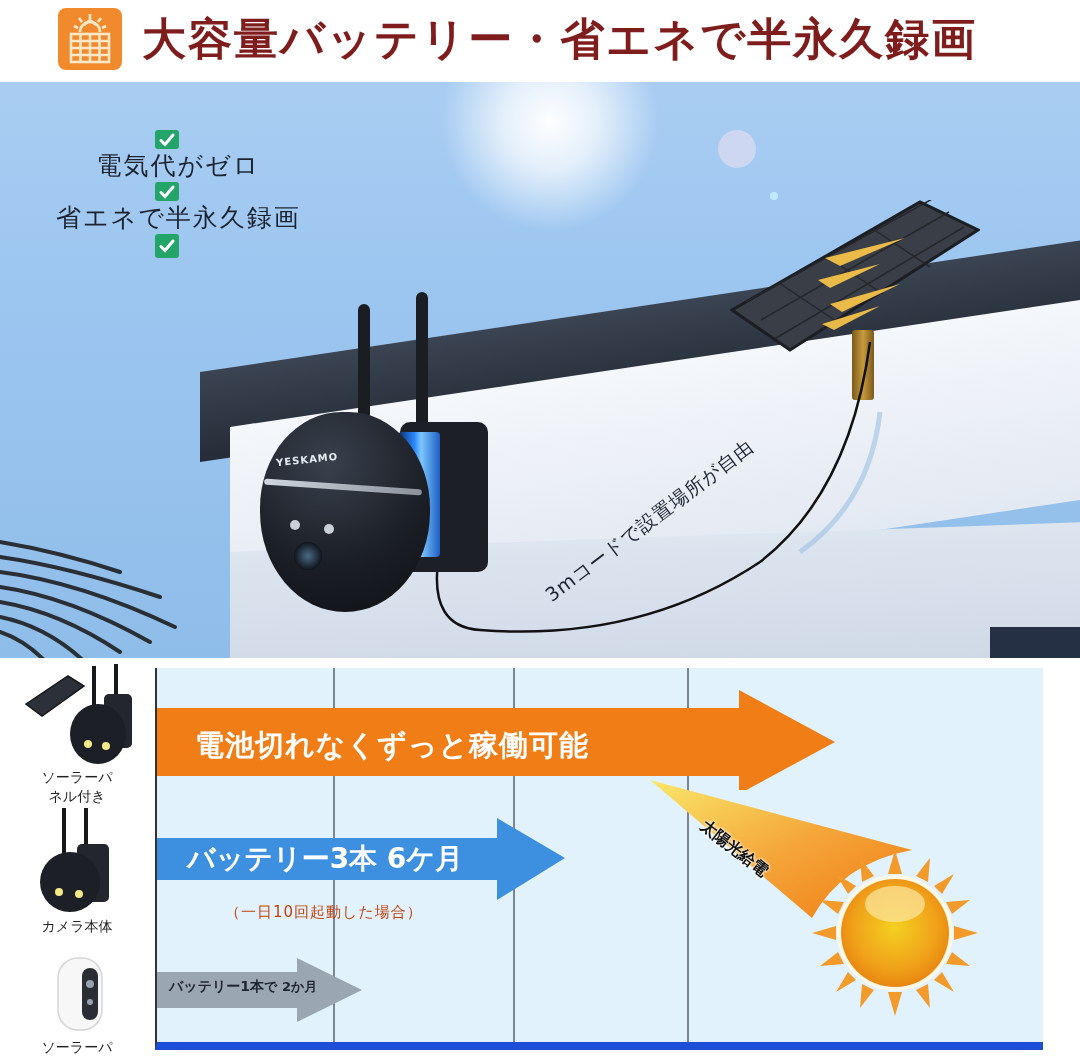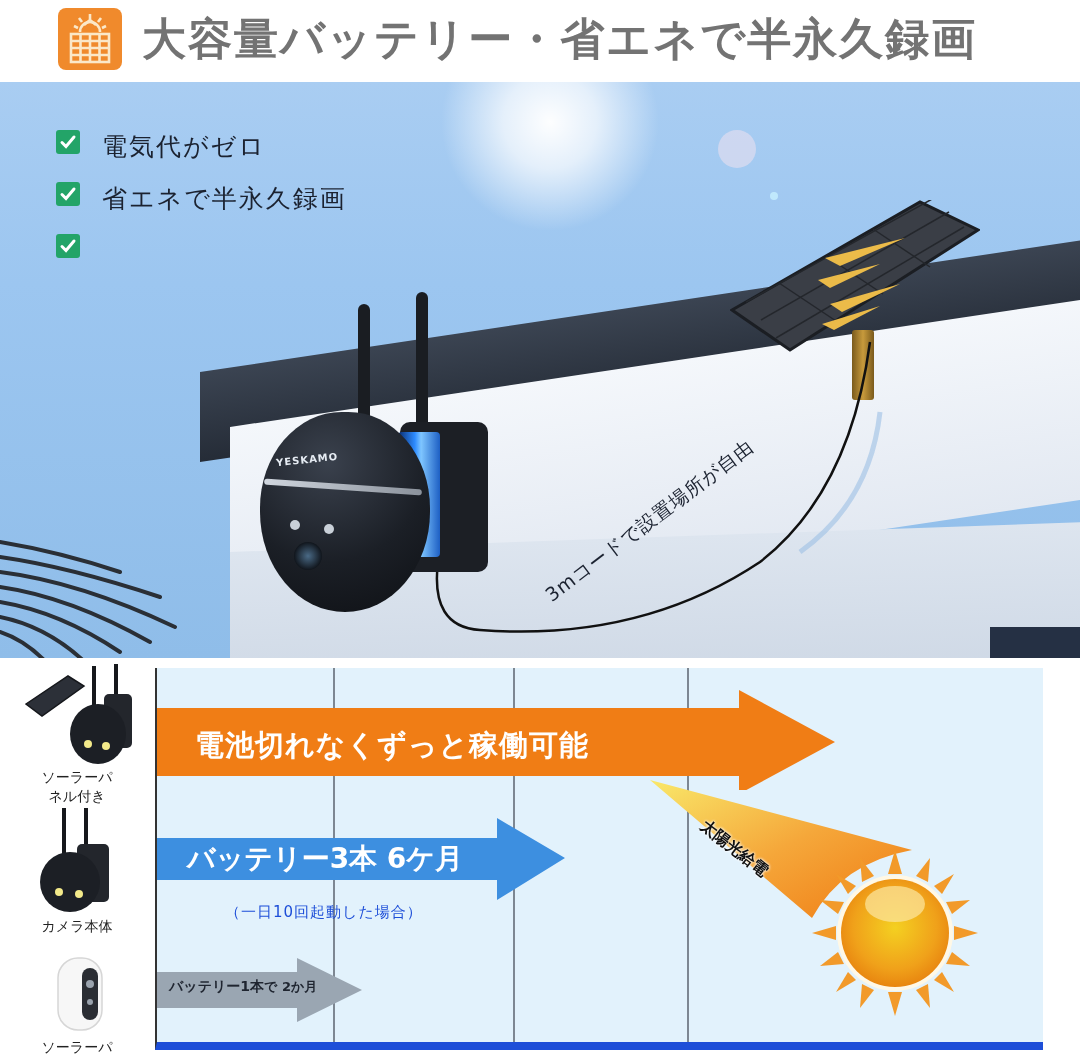--- a/index.html
+++ b/index.html
@@ -3,32 +3,32 @@
 <meta charset="utf-8">
 <style>
   * { box-sizing: border-box; margin: 0; padding: 0; }
   html, body { width: 1080px; height: 1056px; background: #ffffff; overflow: hidden; }
   body { font-family: "DejaVu Sans", "Liberation Sans", sans-serif; position: relative; }
 
   
   .header { position: absolute; left: 0; top: 0; width: 1080px; height: 82px; background: #ffffff; }
   .title-icon { position: absolute; left: 58px; top: 8px; width: 64px; height: 62px; background: #f08a2c; border-radius: 8px; }
   .title-icon svg { width: 64px; height: 62px; display: block; }
-  .title-text { position: absolute; left: 142px; top: 8px; font-size: 44px; font-weight: bold; color: #737373; letter-spacing: 2px; line-height: 62px; white-space: nowrap; }
+  .title-text { position: absolute; left: 142px; top: 8px; font-size: 44px; font-weight: bold; color: #7f1d1d; letter-spacing: 2px; line-height: 62px; white-space: nowrap; }
 
   
   .hero { position: absolute; left: 0; top: 82px; width: 1080px; height: 576px; overflow: hidden;
           background: linear-gradient(180deg, #a9cdf2 0%, #9cc6f0 35%, #8fbde9 100%); }
   .sun-glow { position: absolute; left: 440px; top: -70px; width: 220px; height: 220px; border-radius: 50%;
               background: radial-gradient(circle, rgba(255,255,255,0.98) 0%, rgba(255,255,255,0.7) 30%, rgba(255,255,255,0) 70%); }
   .flare1 { position: absolute; left: 718px; top: 48px; width: 38px; height: 38px; border-radius: 50%; background: rgba(255,230,240,0.45); }
   .flare2 { position: absolute; left: 770px; top: 110px; width: 8px; height: 8px; border-radius: 50%; background: rgba(200,240,255,0.8); }
 
   .features { position: absolute; left: 56px; top: 48px; }
-  .feature { display: flex; height: 52px; }
+  .feature { display: flex; align-items: center; height: 52px; flex-direction: column; }
   .check { width: 24px; height: 24px; background: #23a468; border-radius: 3px; display: flex; align-items: center; justify-content: center; margin-right: 22px; }
   .check svg { width: 18px; height: 18px; }
   .feature-label { font-size: 25px; color: #1b2230; letter-spacing: 2px; white-space: nowrap; }
 
   
   .wall-top { position: absolute; left: 200px; top: 290px; width: 900px; height: 90px; background: linear-gradient(180deg,#3b4452,#252c37);
               transform: skewY(-8.5deg); transform-origin: left top; }
   .wall-face { position: absolute; left: 230px; top: 345px; width: 880px; height: 200px; background: linear-gradient(180deg,#f4f7fb,#e3e9f2);
                transform: skewY(-8.5deg); transform-origin: left top; }
   .wall-lower { position: absolute; left: 230px; top: 470px; width: 880px; height: 140px; background: linear-gradient(180deg,#dde5ef,#cfd9e6);
@@ -64,21 +64,21 @@
   .product { position: absolute; left: 0; width: 154px; text-align: center; }
   .product-label { font-size: 14px; color: #222; line-height: 19px; }
   .thumb { margin: 0 auto; position: relative; }
 
   .chart { position: absolute; left: 155px; top: 10px; width: 888px; height: 382px; background: #e2f2fc; border-left: 2px solid #333; border-bottom: 8px solid #1d4ed8; }
   .grid-line { position: absolute; top: 0; width: 2px; height: 100%; background: #7d8792; }
 
   .arrow { position: absolute; }
   .arrow svg { position: absolute; left: 0; top: 0; }
   .arrow-label { position: absolute; color: #ffffff; font-weight: bold; white-space: nowrap; }
-  .arrow-note { position: absolute; font-size: 15px; color: #1d4ed8; white-space: nowrap; letter-spacing: 1px; }
+  .arrow-note { position: absolute; font-size: 15px; color: #c2410c; white-space: nowrap; letter-spacing: 1px; }
 
   .solar-beam { position: absolute; left: 485px; top: 100px; width: 300px; height: 160px; }
   .solar-label { position: absolute; left: 552px; top: 148px; font-size: 16px; font-weight: bold; color: #111; transform: rotate(38deg); transform-origin: left top; white-space: nowrap;
                  text-shadow: 0 0 3px #fff, 0 0 3px #fff; }
   .sun { position: absolute; left: 653px; top: 180px; width: 170px; height: 170px; }
 </style>
 </head>
 <body>
 
 <div class="header">

